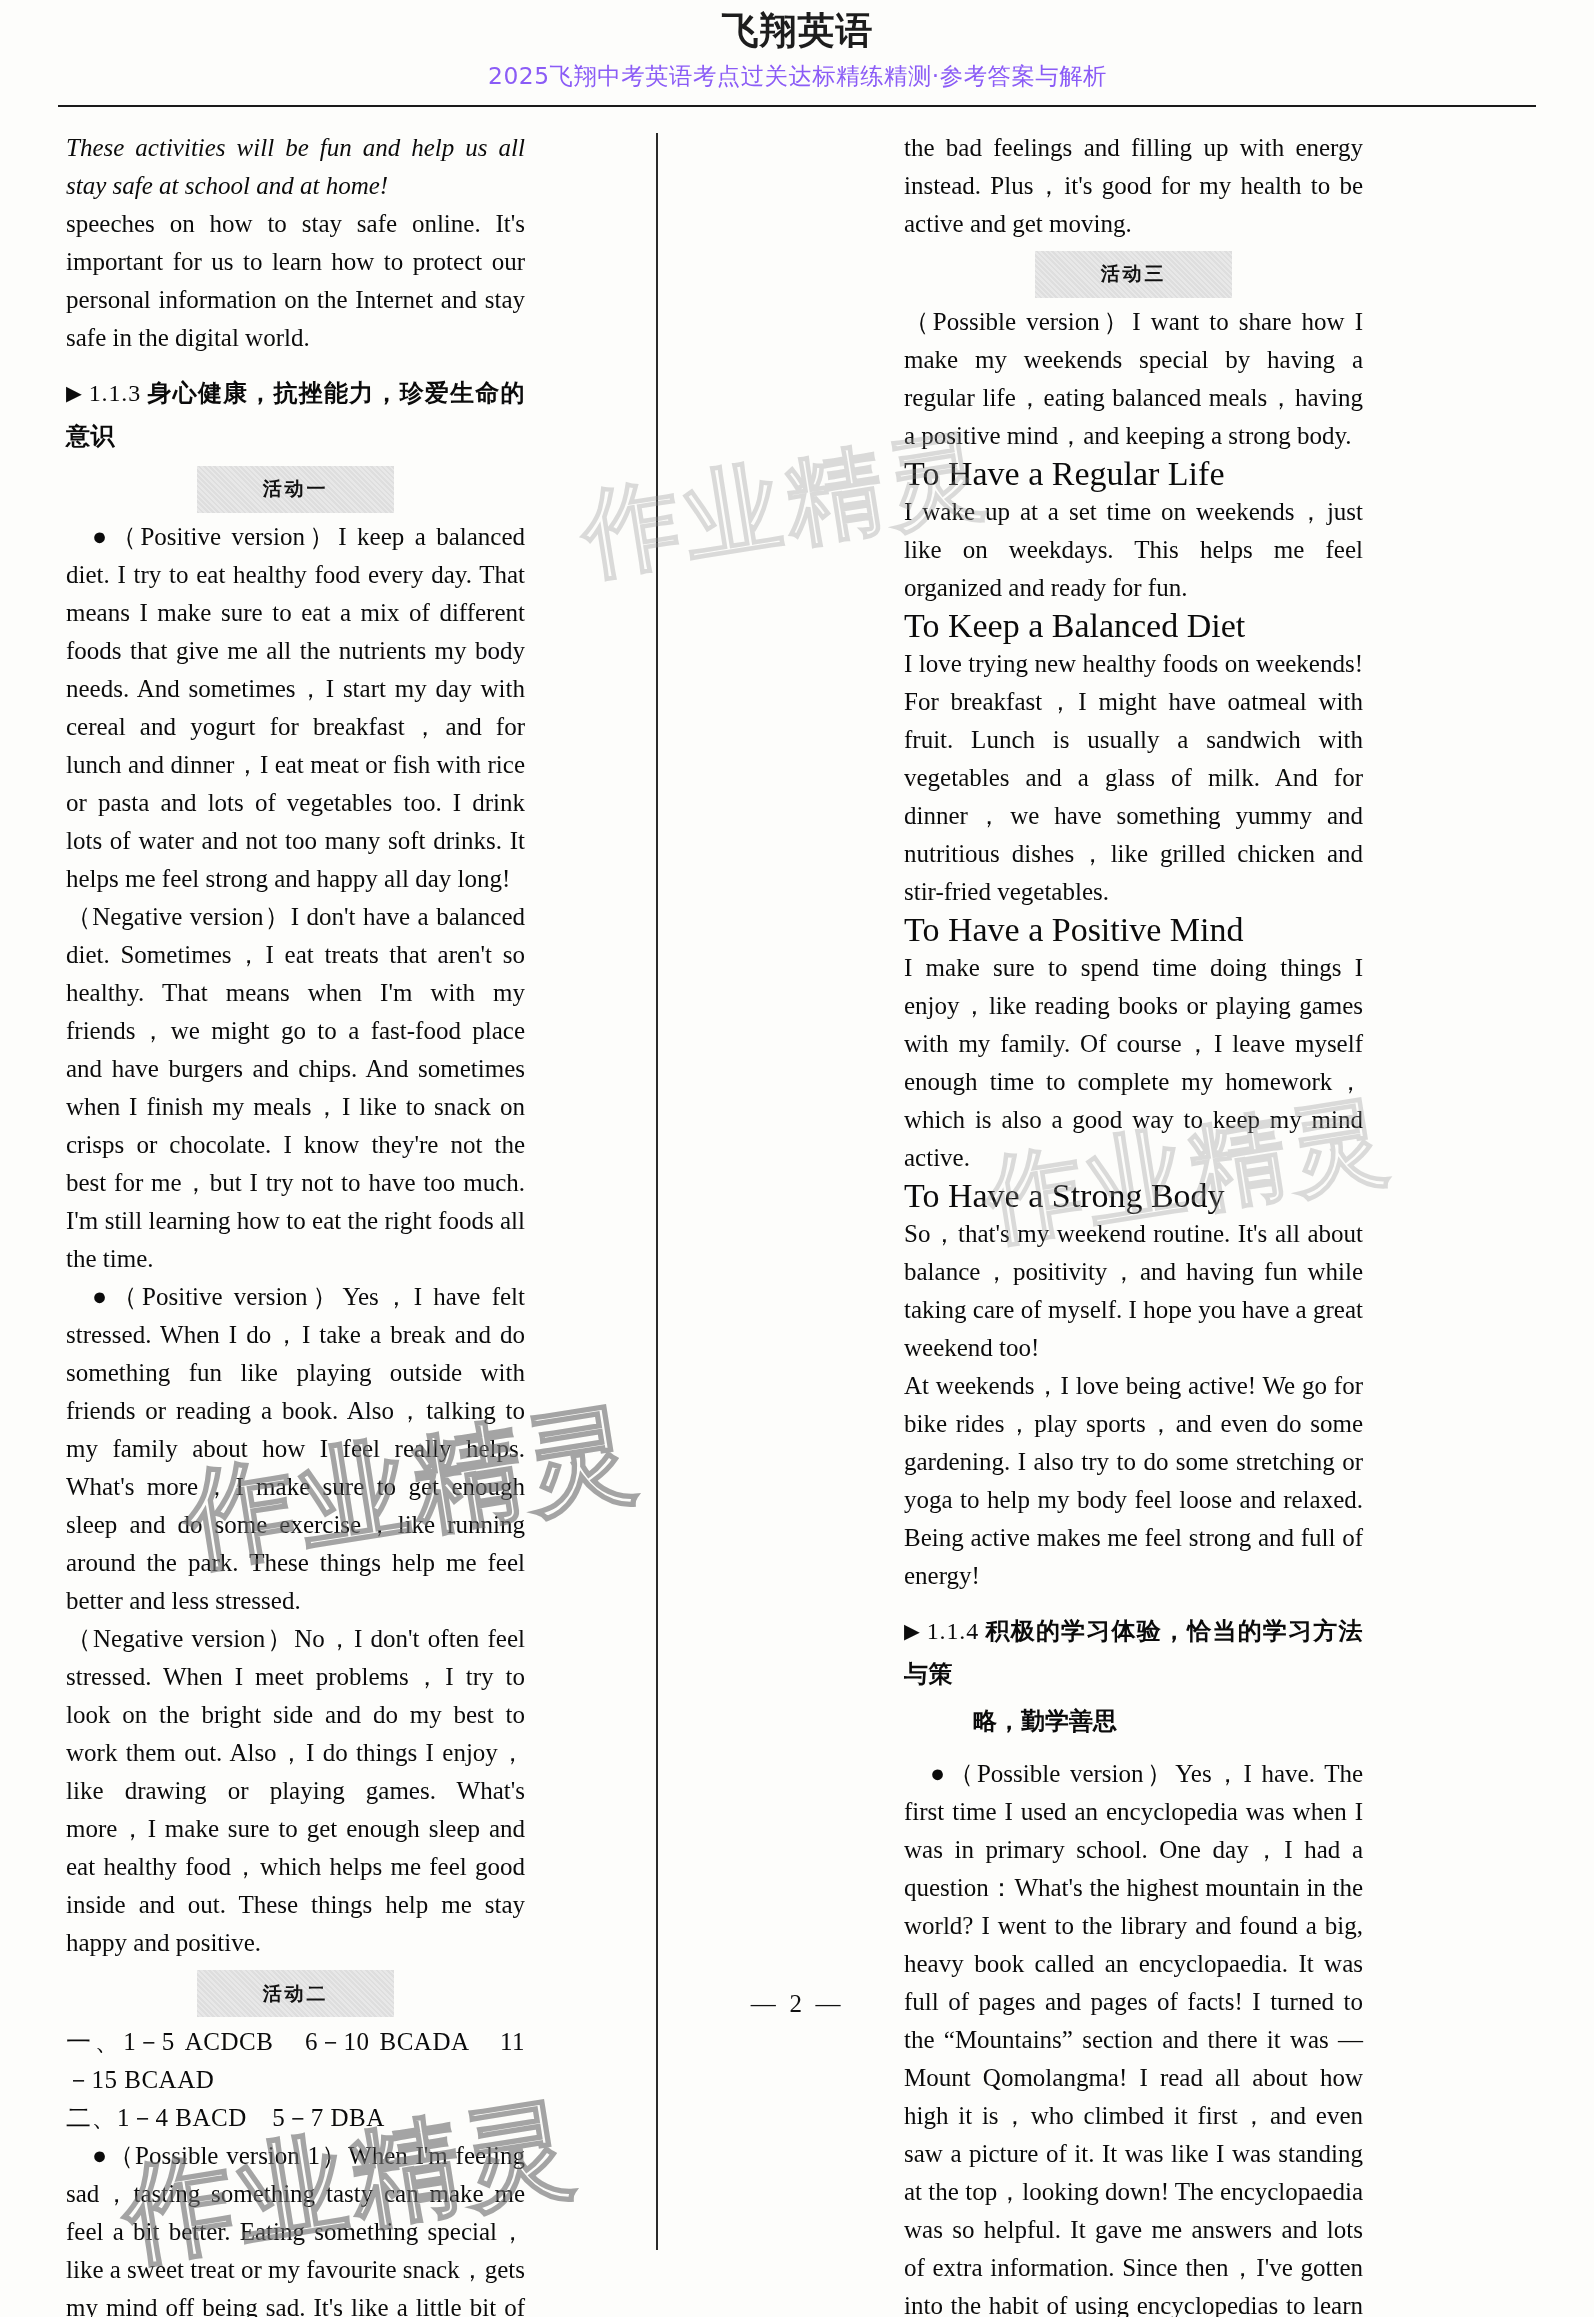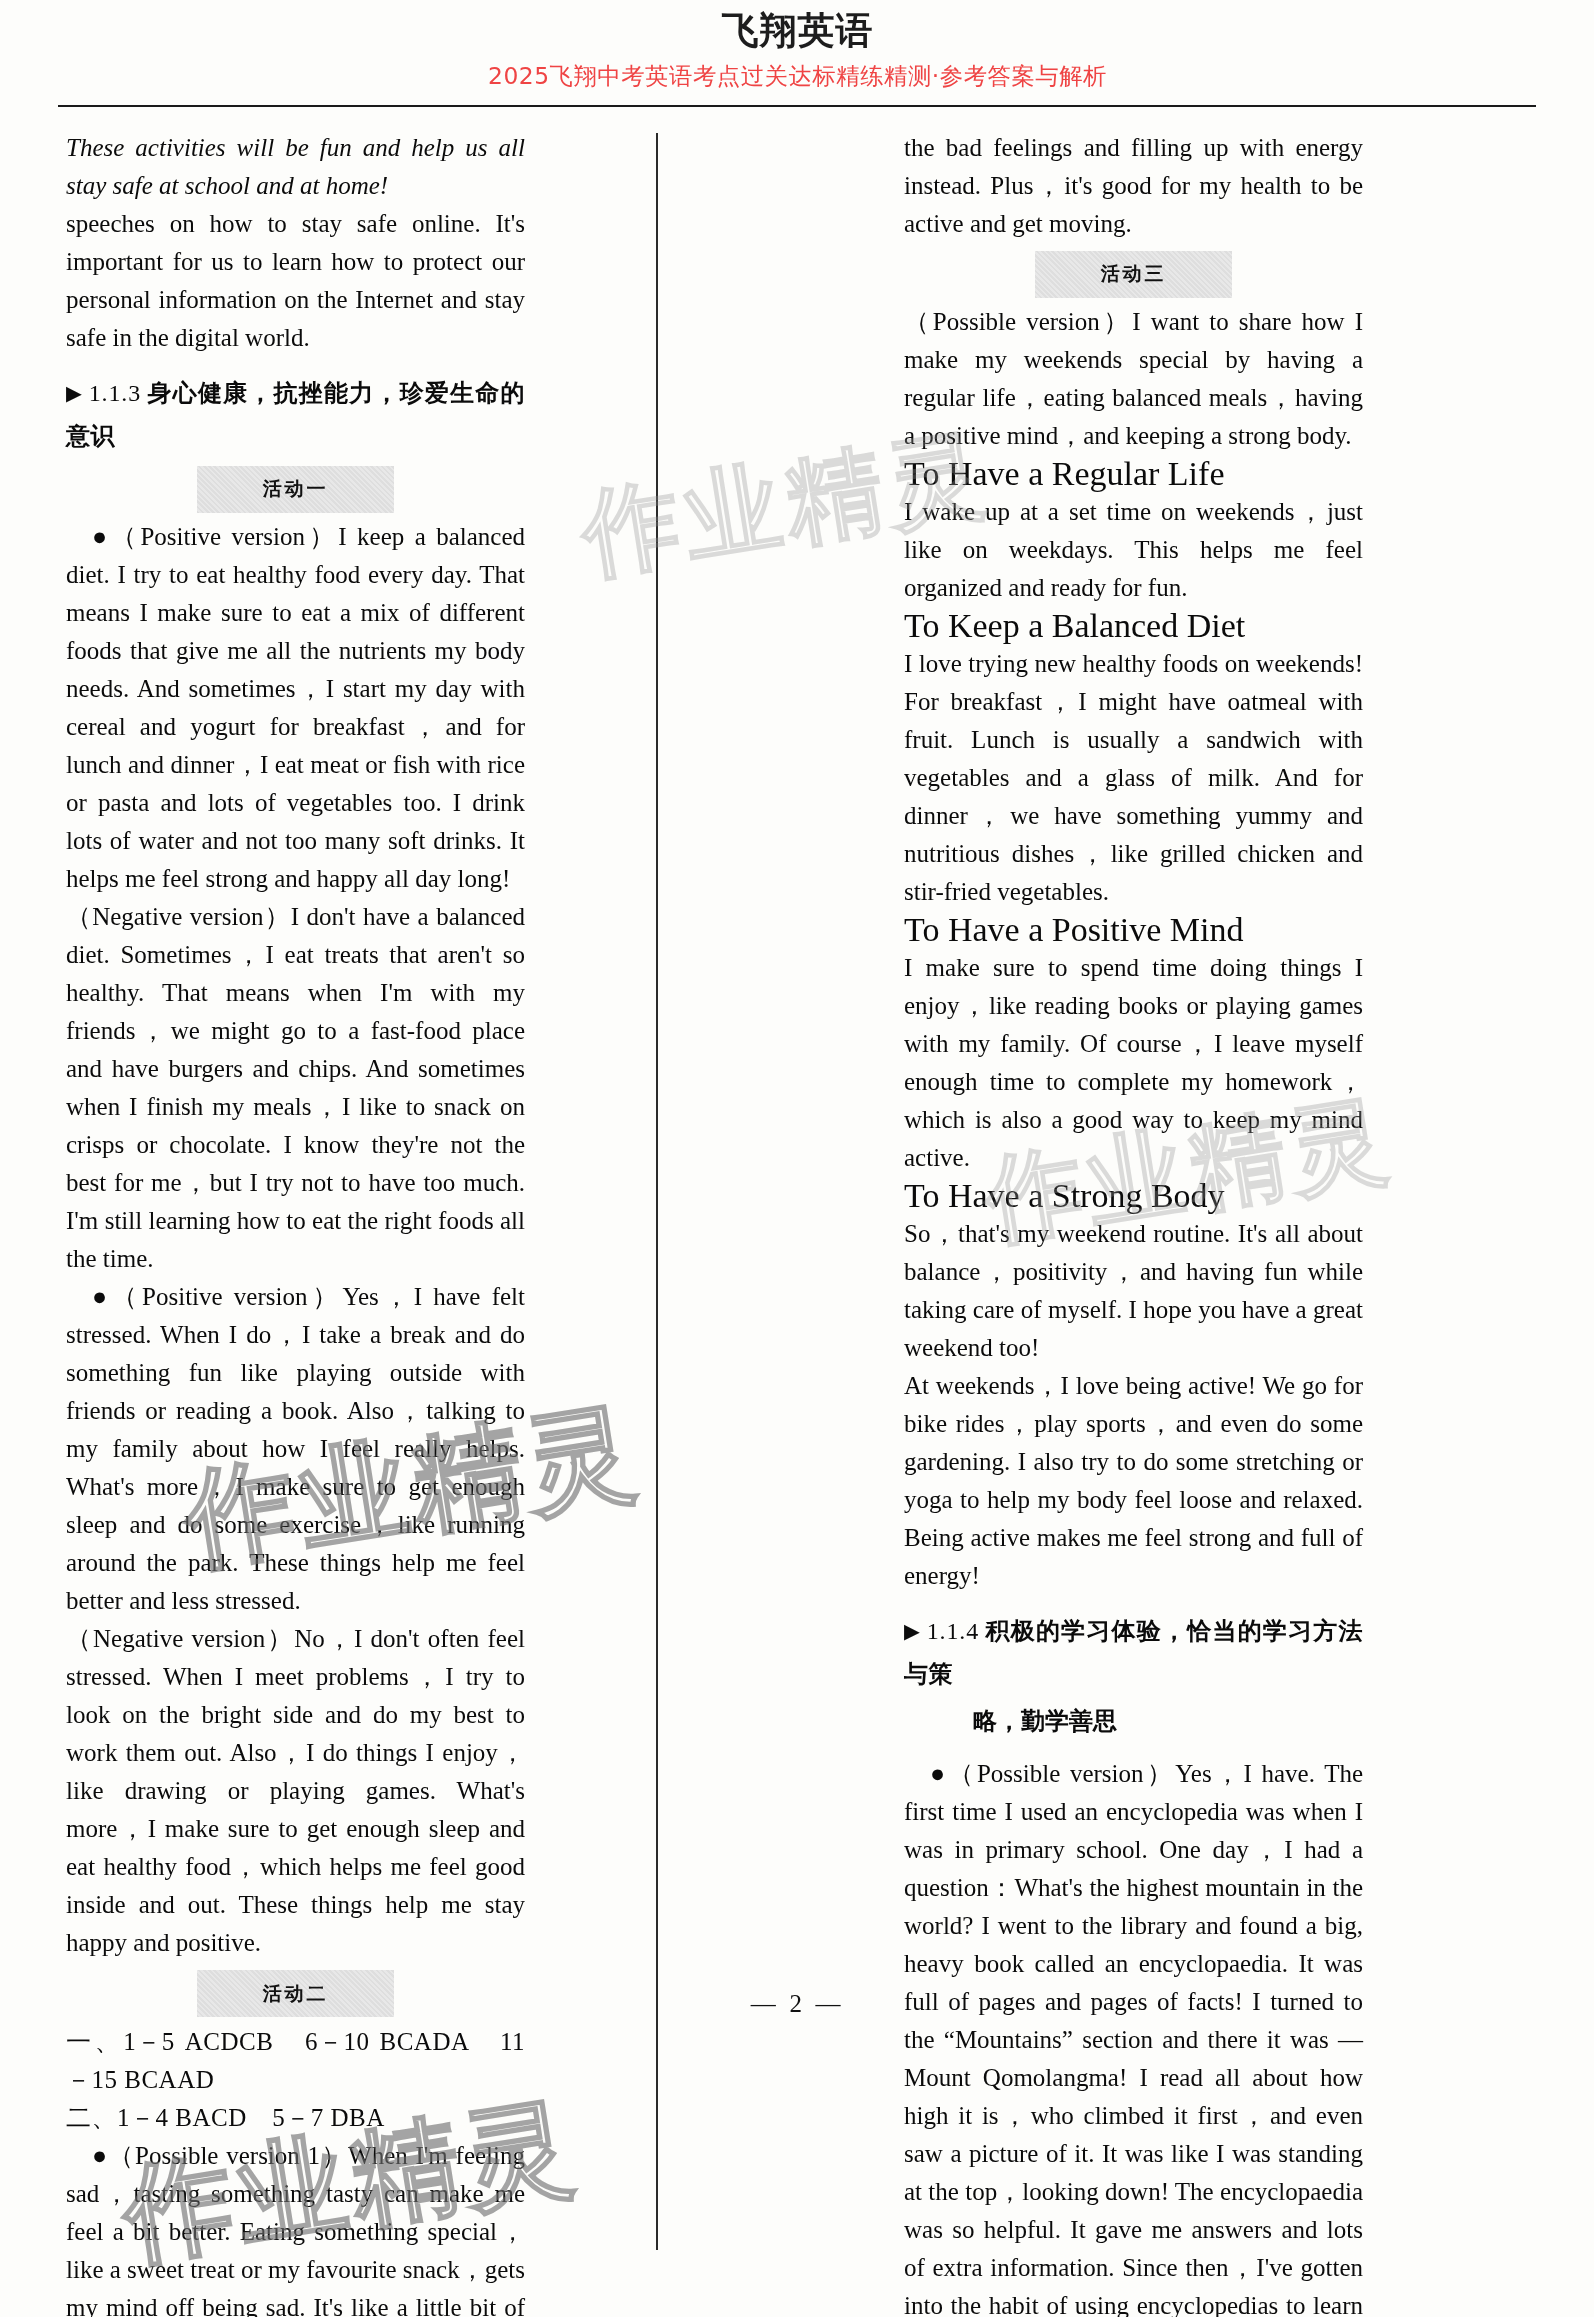--- a/index.html
+++ b/index.html
@@ -42,21 +42,21 @@
     color: #1d1d1d;
     white-space: nowrap;
   }
   .subtitle {
     position: absolute;
     left: 50%;
     transform: translateX(-50%);
     top: 60px;
     font-family: "DejaVu Sans", sans-serif;
     font-size: 23.4px;
-    color: #ef4444;
+    color: #8b5cf6;
     white-space: nowrap;
     letter-spacing: 0.5px;
   }
   .rule {
     position: absolute;
     top: 105px;
     left: 58px;
     width: 1478px;
     height: 1.9px;
     background: #1a1a1a;

